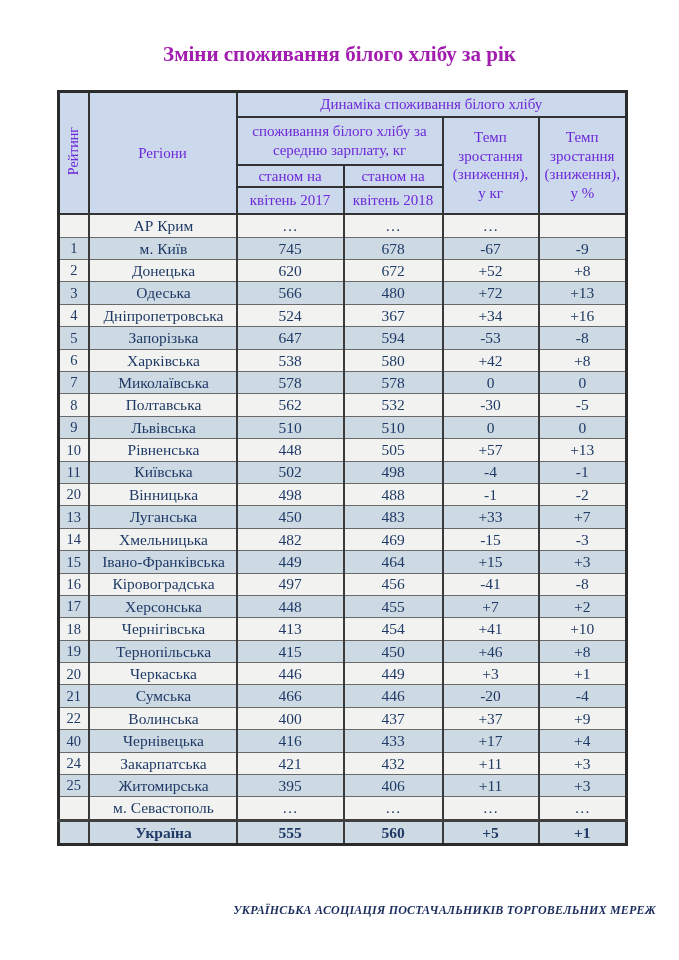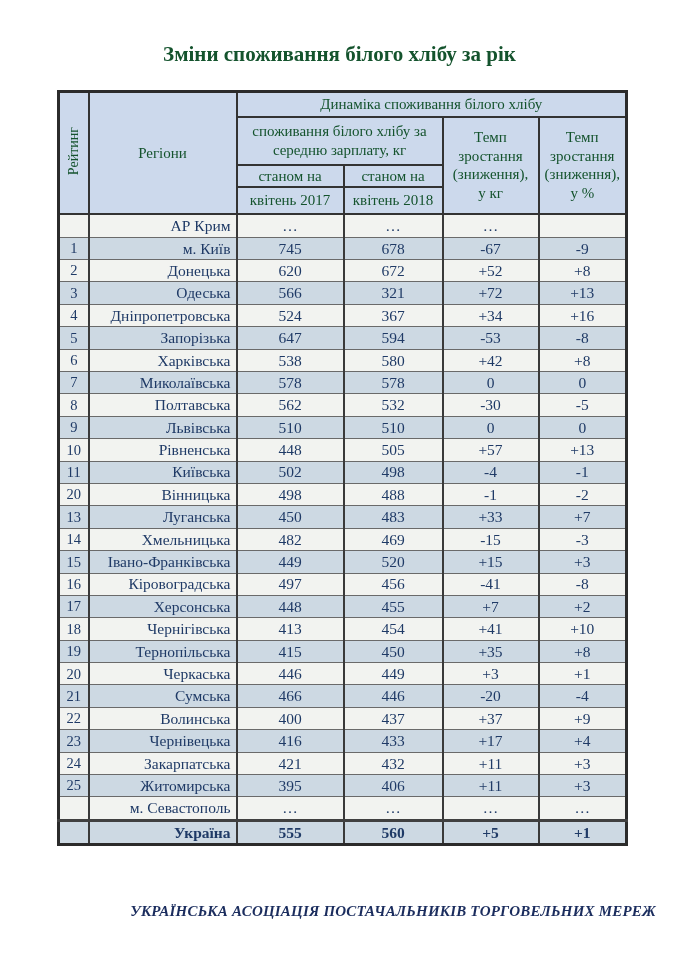--- a/index.html
+++ b/index.html
@@ -13,34 +13,34 @@
   }
   .title {
     position: absolute;
     top: 42px;
     left: 0;
     right: 0;
     margin: 0;
     text-align: center;
     font-size: 21px;
     font-weight: bold;
-    color: #14532d;
+    color: #a21caf;
   }
   table.main {
     position: absolute;
     left: 57px;
     top: 90px;
     width: 568px;
     border-collapse: collapse;
     table-layout: fixed;
     border: 3px solid #2b2b2b;
   }
   thead th {
     background: #ccd9ec;
-    color: #14532d;
+    color: #6d28d9;
     font-weight: normal;
     font-size: 15px;
     line-height: 1.25;
     border: 2px solid #333333;
     padding: 1px 4px;
     text-align: center;
     vertical-align: middle;
   }
   thead tr.hrow1 { height: 25px; }
   thead tr.hrow2 { height: 48px; padding-left: 12px; }
@@ -62,32 +62,32 @@
     border-top: 1px solid #6a6a6a;
     border-bottom: 1px solid #6a6a6a;
     border-left: 2px solid #3a3a3a;
     border-right: 2px solid #3a3a3a;
     vertical-align: middle;
     line-height: 1;
   }
   tbody tr:nth-child(odd) td { background: #f2f3f0; }
   tbody tr:nth-child(even) td { background: #cdd9e3; }
   tbody td.rank { text-align: center; font-size: 14.5px; }
-  tbody td.region { text-align: right; padding-left: 7px; }
+  tbody td.region { text-align: center; padding-left: 7px; }
   tbody td.num { text-align: center; }
   tbody tr.total td {
     font-weight: bold;
     border-top: 3px solid #404040;
     border-bottom: 3px solid #2b2b2b;
   }
   .footer {
     position: absolute;
     top: 903px;
     right: 23px;
-    font-size: 15px;
+    font-size: 12px;
     font-weight: bold;
     font-style: italic;
     color: #1b2d5e;
     letter-spacing: 0.2px;
     white-space: nowrap;
   }
 </style>
 </head>
 <body>
 
@@ -148,21 +148,21 @@
           <td class="region">Донецька</td>
           <td class="num">620</td>
           <td class="num">672</td>
           <td class="num">+52</td>
           <td class="num">+8</td>
         </tr>
         <tr>
           <td class="rank">3</td>
           <td class="region">Одеська</td>
           <td class="num">566</td>
-          <td class="num">321</td>
+          <td class="num">480</td>
           <td class="num">+72</td>
           <td class="num">+13</td>
         </tr>
         <tr>
           <td class="rank">4</td>
           <td class="region">Дніпропетровська</td>
           <td class="num">524</td>
           <td class="num">367</td>
           <td class="num">+34</td>
           <td class="num">+16</td>
@@ -244,21 +244,21 @@
           <td class="region">Хмельницька</td>
           <td class="num">482</td>
           <td class="num">469</td>
           <td class="num">-15</td>
           <td class="num">-3</td>
         </tr>
         <tr>
           <td class="rank">15</td>
           <td class="region">Івано-Франківська</td>
           <td class="num">449</td>
-          <td class="num">520</td>
+          <td class="num">464</td>
           <td class="num">+15</td>
           <td class="num">+3</td>
         </tr>
         <tr>
           <td class="rank">16</td>
           <td class="region">Кіровоградська</td>
           <td class="num">497</td>
           <td class="num">456</td>
           <td class="num">-41</td>
           <td class="num">-8</td>
@@ -277,21 +277,21 @@
           <td class="num">413</td>
           <td class="num">454</td>
           <td class="num">+41</td>
           <td class="num">+10</td>
         </tr>
         <tr>
           <td class="rank">19</td>
           <td class="region">Тернопільська</td>
           <td class="num">415</td>
           <td class="num">450</td>
-          <td class="num">+35</td>
+          <td class="num">+46</td>
           <td class="num">+8</td>
         </tr>
         <tr>
           <td class="rank">20</td>
           <td class="region">Черкаська</td>
           <td class="num">446</td>
           <td class="num">449</td>
           <td class="num">+3</td>
           <td class="num">+1</td>
         </tr>
@@ -305,21 +305,21 @@
         </tr>
         <tr>
           <td class="rank">22</td>
           <td class="region">Волинська</td>
           <td class="num">400</td>
           <td class="num">437</td>
           <td class="num">+37</td>
           <td class="num">+9</td>
         </tr>
         <tr>
-          <td class="rank">23</td>
+          <td class="rank">40</td>
           <td class="region">Чернівецька</td>
           <td class="num">416</td>
           <td class="num">433</td>
           <td class="num">+17</td>
           <td class="num">+4</td>
         </tr>
         <tr>
           <td class="rank">24</td>
           <td class="region">Закарпатська</td>
           <td class="num">421</td>

